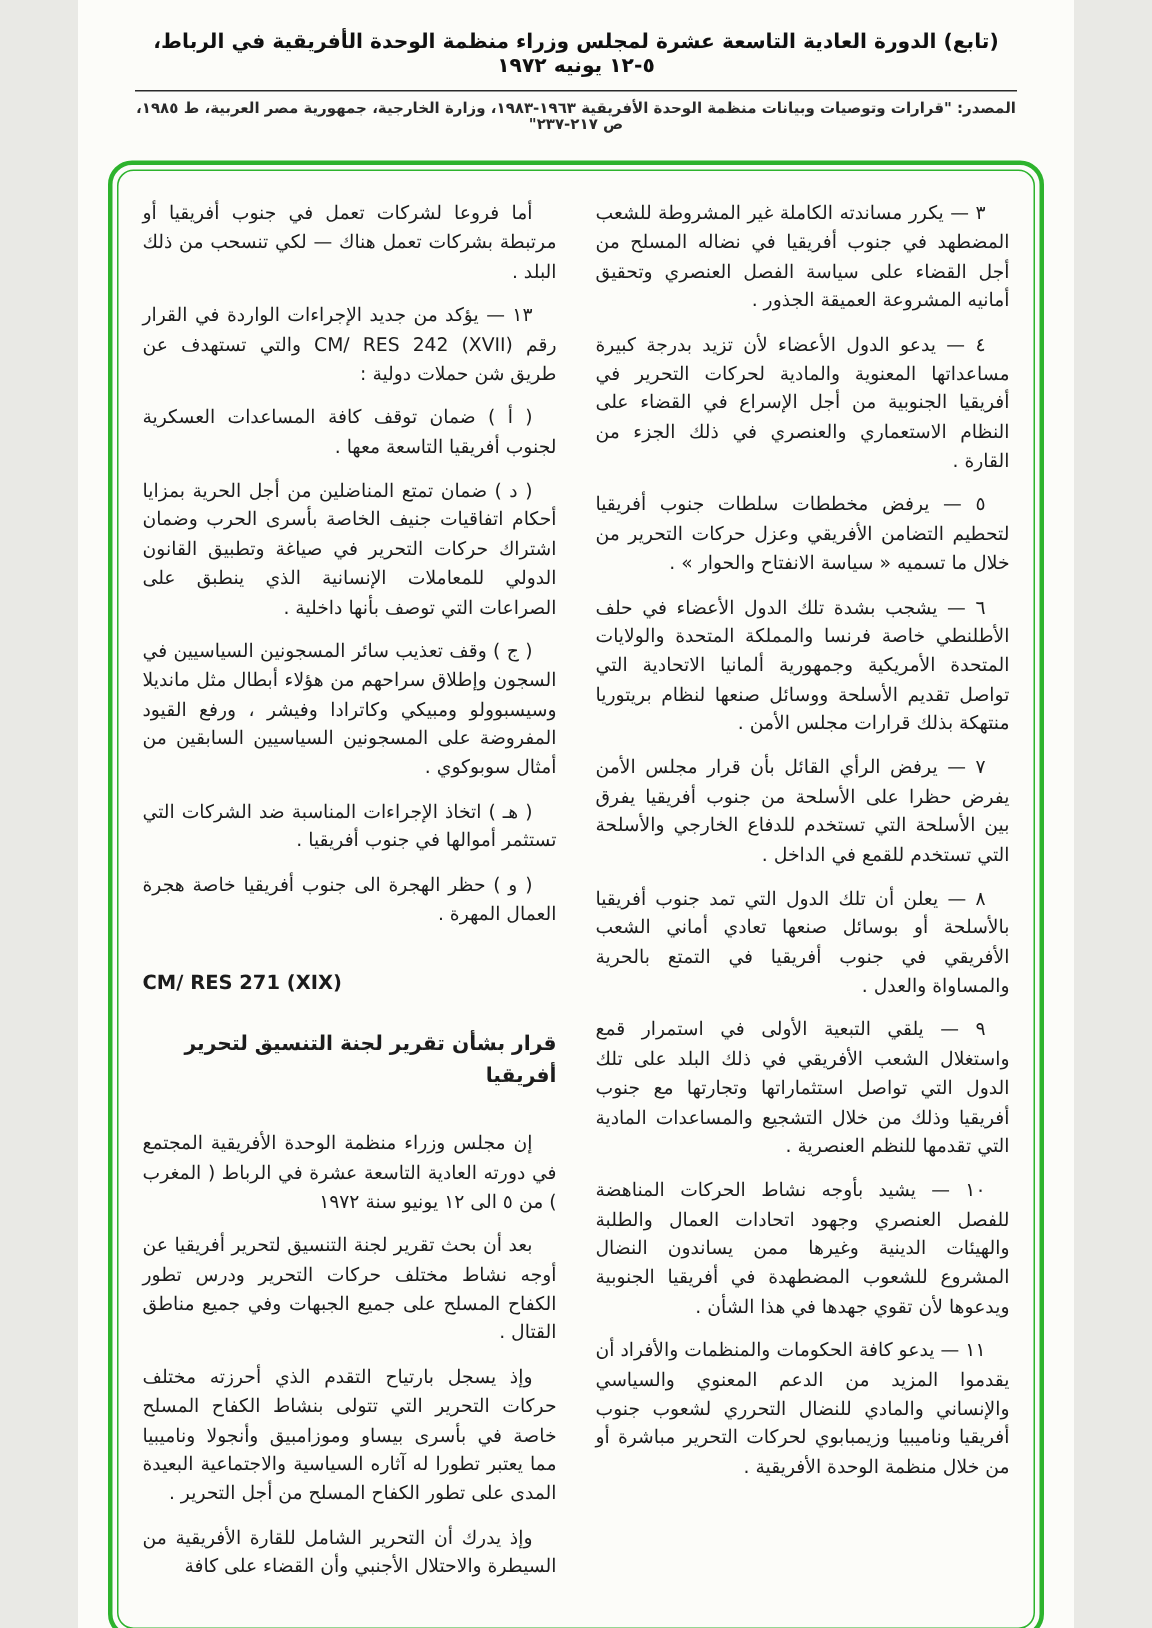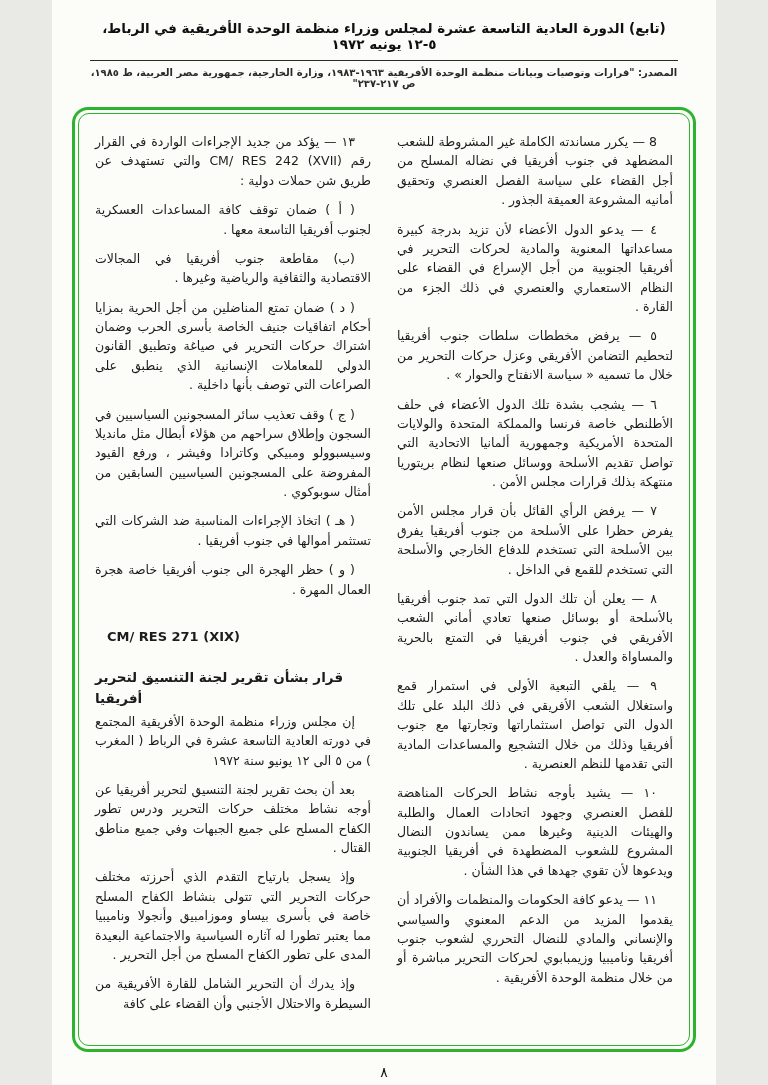--- a/index.html
+++ b/index.html
@@ -67,28 +67,28 @@
   .column p {
     margin-bottom: 10px;
     text-indent: 16px;
   }
 
   .res-code {
     direction: ltr;
     text-align: left;
     font-weight: bold;
     font-size: 13px;
-    margin: 28px 12px 20px;
+    margin: 28px 0 20px;
     text-indent: 0;
   }
   .res-title {
-    text-align: left;
+    text-align: right;
     font-weight: bold;
     font-size: 13.5px;
-    margin-bottom: 3px;
+    margin-bottom: 24px;
     text-indent: 0;
   }
 
   .page-number {
     margin-top: auto;
     text-align: center;
     direction: rtl;
     font-size: 14px;
     padding: 12px 0 6px;
     color: #111;
@@ -103,35 +103,35 @@
     <div class="header-title">(تابع) الدورة العادية التاسعة عشرة لمجلس وزراء منظمة الوحدة الأفريقية في الرباط، ٥-١٢ يونيه ١٩٧٢</div>
     <div class="header-rule"></div>
     <div class="header-source">المصدر: "قرارات وتوصيات وبيانات منظمة الوحدة الأفريقية ١٩٦٣-١٩٨٣، وزارة الخارجية، جمهورية مصر العربية، ط ١٩٨٥، ص ٢١٧-٢٣٧"</div>
   </header>
 
   <div class="green-frame" style="border-color: rgb(45, 179, 45);">
     <div class="green-frame-inner" style="border-color: rgb(45, 179, 45);">
       <div class="columns">
 
         <div class="column">
-          <p>8 — يكرر مساندته الكاملة غير المشروطة للشعب المضطهد في جنوب أفريقيا في نضاله المسلح من أجل القضاء على سياسة الفصل العنصري وتحقيق أمانيه المشروعة العميقة الجذور .</p>
+          <p>٣ — يكرر مساندته الكاملة غير المشروطة للشعب المضطهد في جنوب أفريقيا في نضاله المسلح من أجل القضاء على سياسة الفصل العنصري وتحقيق أمانيه المشروعة العميقة الجذور .</p>
           <p>٤ — يدعو الدول الأعضاء لأن تزيد بدرجة كبيرة مساعداتها المعنوية والمادية لحركات التحرير في أفريقيا الجنوبية من أجل الإسراع في القضاء على النظام الاستعماري والعنصري في ذلك الجزء من القارة .</p>
           <p>٥ — يرفض مخططات سلطات جنوب أفريقيا لتحطيم التضامن الأفريقي وعزل حركات التحرير من خلال ما تسميه « سياسة الانفتاح والحوار » .</p>
           <p>٦ — يشجب بشدة تلك الدول الأعضاء في حلف الأطلنطي خاصة فرنسا والمملكة المتحدة والولايات المتحدة الأمريكية وجمهورية ألمانيا الاتحادية التي تواصل تقديم الأسلحة ووسائل صنعها لنظام بريتوريا منتهكة بذلك قرارات مجلس الأمن .</p>
           <p>٧ — يرفض الرأي القائل بأن قرار مجلس الأمن يفرض حظرا على الأسلحة من جنوب أفريقيا يفرق بين الأسلحة التي تستخدم للدفاع الخارجي والأسلحة التي تستخدم للقمع في الداخل .</p>
           <p>٨ — يعلن أن تلك الدول التي تمد جنوب أفريقيا بالأسلحة أو بوسائل صنعها تعادي أماني الشعب الأفريقي في جنوب أفريقيا في التمتع بالحرية والمساواة والعدل .</p>
           <p>٩ — يلقي التبعية الأولى في استمرار قمع واستغلال الشعب الأفريقي في ذلك البلد على تلك الدول التي تواصل استثماراتها وتجارتها مع جنوب أفريقيا وذلك من خلال التشجيع والمساعدات المادية التي تقدمها للنظم العنصرية .</p>
           <p>١٠ — يشيد بأوجه نشاط الحركات المناهضة للفصل العنصري وجهود اتحادات العمال والطلبة والهيئات الدينية وغيرها ممن يساندون النضال المشروع للشعوب المضطهدة في أفريقيا الجنوبية ويدعوها لأن تقوي جهدها في هذا الشأن .</p>
           <p>١١ — يدعو كافة الحكومات والمنظمات والأفراد أن يقدموا المزيد من الدعم المعنوي والسياسي والإنساني والمادي للنضال التحرري لشعوب جنوب أفريقيا وناميبيا وزيمبابوي لحركات التحرير مباشرة أو من خلال منظمة الوحدة الأفريقية .</p>
         </div>
 
         <div class="column">
+          <p>أما فروعا لشركات تعمل في جنوب أفريقيا أو مرتبطة بشركات تعمل هناك — لكي تنسحب من ذلك البلد .</p>
           <p>١٣ — يؤكد من جديد الإجراءات الواردة في القرار رقم CM/ RES 242 (XVII) والتي تستهدف عن طريق شن حملات دولية :</p>
           <p>( أ ) ضمان توقف كافة المساعدات العسكرية لجنوب أفريقيا التاسعة معها .</p>
-          <p>(ب) مقاطعة جنوب أفريقيا في المجالات الاقتصادية والثقافية والرياضية وغيرها .</p>
           <p>( د ) ضمان تمتع المناضلين من أجل الحرية بمزايا أحكام اتفاقيات جنيف الخاصة بأسرى الحرب وضمان اشتراك حركات التحرير في صياغة وتطبيق القانون الدولي للمعاملات الإنسانية الذي ينطبق على الصراعات التي توصف بأنها داخلية .</p>
           <p>( ج ) وقف تعذيب سائر المسجونين السياسيين في السجون وإطلاق سراحهم من هؤلاء أبطال مثل مانديلا وسيسبوولو ومبيكي وكاترادا وفيشر ، ورفع القيود المفروضة على المسجونين السياسيين السابقين من أمثال سوبوكوي .</p>
           <p>( هـ ) اتخاذ الإجراءات المناسبة ضد الشركات التي تستثمر أموالها في جنوب أفريقيا .</p>
           <p>( و ) حظر الهجرة الى جنوب أفريقيا خاصة هجرة العمال المهرة .</p>
 
           <div class="res-code">CM/ RES 271 (XIX)</div>
           <div class="res-title">قرار بشأن تقرير لجنة التنسيق لتحرير أفريقيا</div>
 
           <p>إن مجلس وزراء منظمة الوحدة الأفريقية المجتمع في دورته العادية التاسعة عشرة في الرباط ( المغرب ) من ٥ الى ١٢ يونيو سنة ١٩٧٢</p>
           <p>بعد أن بحث تقرير لجنة التنسيق لتحرير أفريقيا عن أوجه نشاط مختلف حركات التحرير ودرس تطور الكفاح المسلح على جميع الجبهات وفي جميع مناطق القتال .</p>

